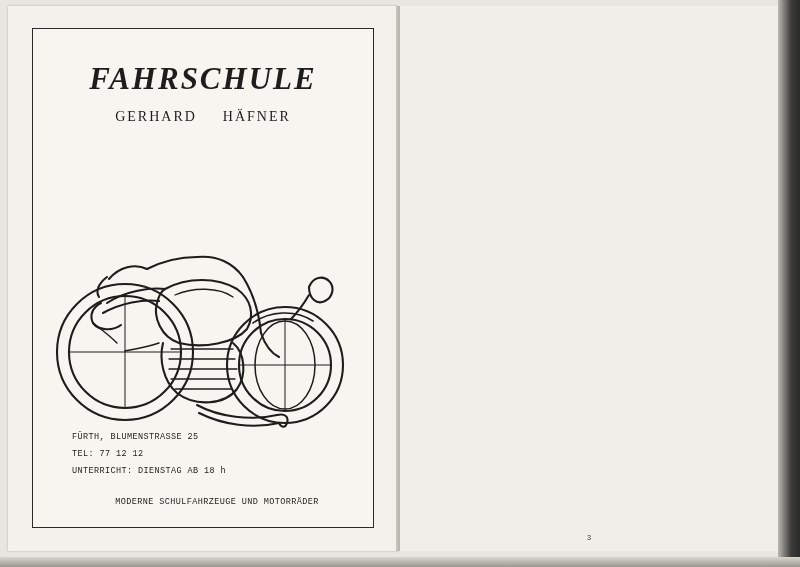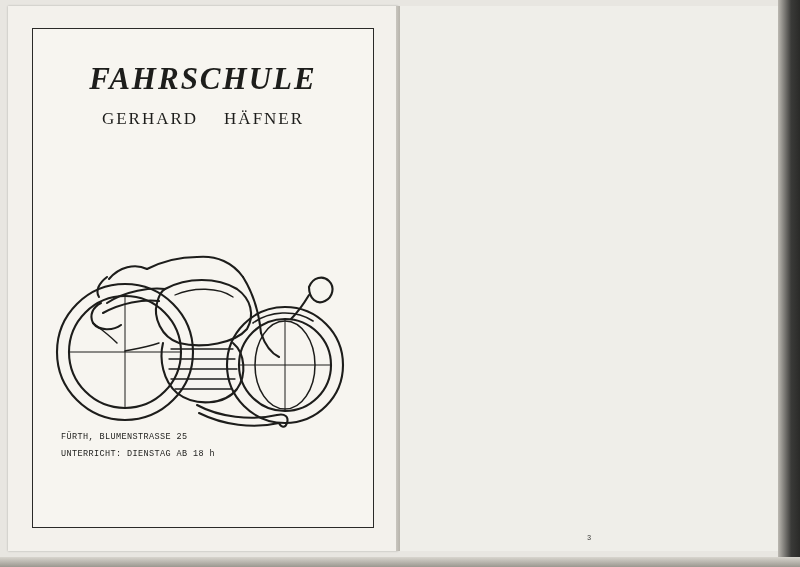--- a/index.html
+++ b/index.html
@@ -74,29 +74,29 @@
     font-size: 31px;
     letter-spacing: 2px;
     color: #1d1d1b;
   }
   .ad-subtitle {
     position: absolute;
     left: 0; top: 80px;
     width: 340px;
     text-align: center;
     font-family: "Liberation Serif", serif;
-    font-size: 17px;
+    font-size: 14px;
     letter-spacing: 2px;
     color: #1d1d1b;
   }
   .ad-subtitle .gap { display: inline-block; width: 26px; }
 
   .ad-lines {
     position: absolute;
-    left: 28px; top: 400px;
+    left: 39px; top: 400px;
     width: 290px;
     font-family: "Liberation Mono", monospace;
     font-size: 8.5px;
     letter-spacing: 0.4px;
     color: #1d1d1b;
     line-height: 17px;
   }
   .ad-line-center {
     text-align: center;
   }
@@ -179,23 +179,25 @@
             <path d="M206 186 C222 174, 248 172, 266 184" stroke-width="1.6"></path>
 
             <path d="M78 159 L78 271 M22 215 L134 215" stroke-width="1"></path>
             <path d="M238 182 L238 274 M192 228 L284 228" stroke-width="1"></path>
           </g>
         </svg>
       </div>
 
       <div class="ad-lines">
         <div>FÜRTH, BLUMENSTRASSE 25</div>
+        <div>TEL: 77 12 12</div>
         <div>UNTERRICHT: DIENSTAG AB 18 h</div>
         <div class="ad-spacer"></div>
         <div class="ad-spacer"></div>
+        <div class="ad-line-center">MODERNE SCHULFAHRZEUGE UND MOTORRÄDER</div>
       </div>
 
     </div>
   </div>
 
   <div class="gutter"></div>
 
   <div class="page-right">
 
     <div class="page-number">3</div>

